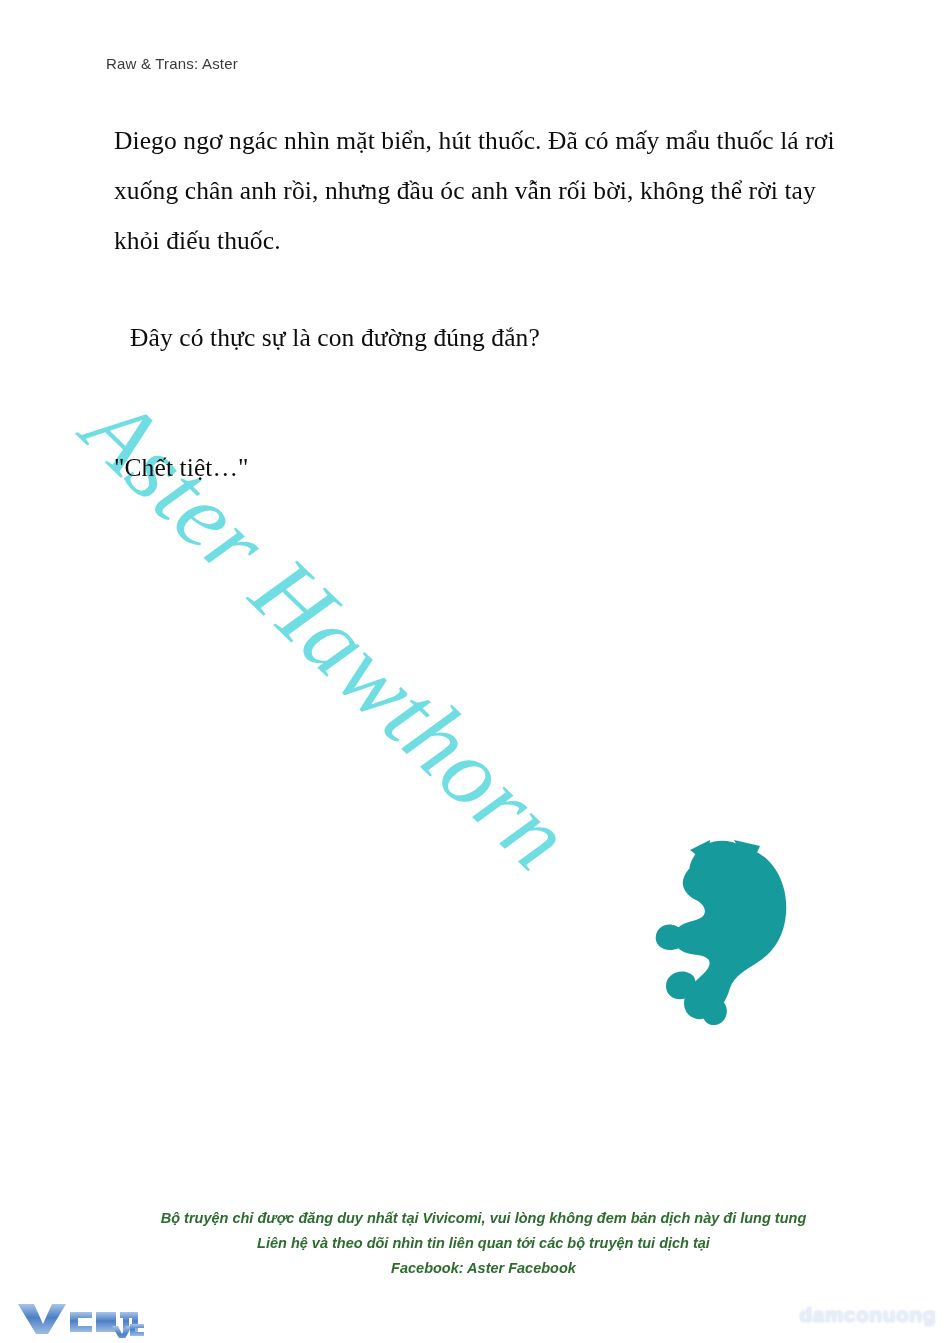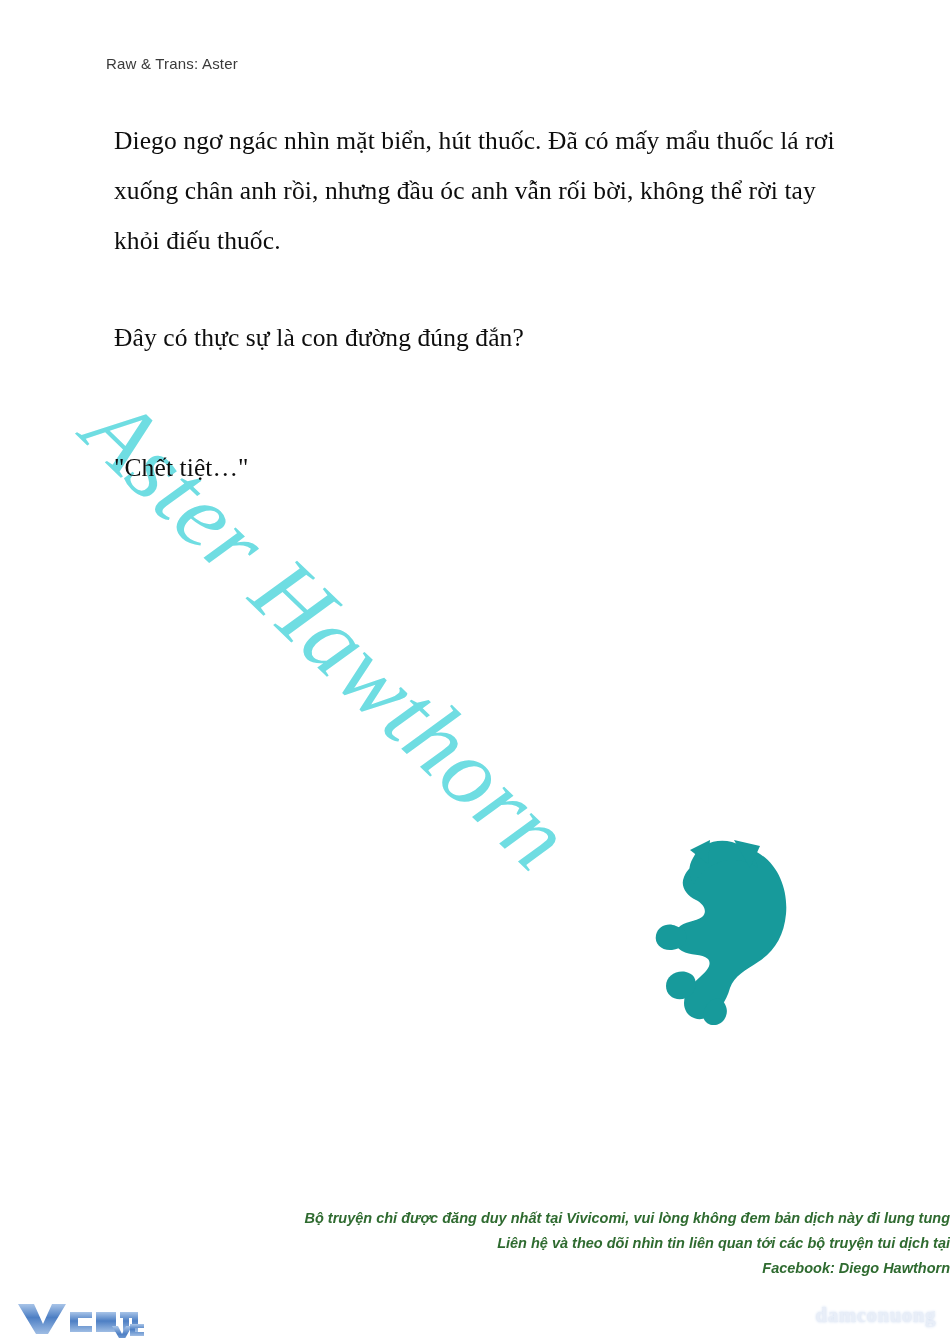--- a/index.html
+++ b/index.html
@@ -79,32 +79,32 @@
   }
   .para {
     font-family: "Liberation Serif", "DejaVu Serif", serif;
     font-size: 25.5px;
     line-height: 50px;
     color: #0d0d0d;
     text-align: left;
     margin: 0 0 47px 0;
     letter-spacing: 0.1px;
   }
-  .para.p2 { margin-bottom: 80px; }
+  .para.p2 { margin-bottom: 80px; margin-left: 16px; }
   .para.p3 { margin-bottom: 62px; }
   .para.p4 { margin-bottom: 60px; }
   .para.p5 { margin-bottom: 0; }
 
   
   .credit {
     position: absolute;
     left: 0;
     right: 0;
     top: 1206px;
-    text-align: right;
+    text-align: center;
     z-index: 4;
     padding-left: 17px;
   }
   .credit-line {
     font-family: "Liberation Sans", "DejaVu Sans", sans-serif;
     font-size: 14.5px;
     font-weight: bold;
     font-style: italic;
     color: #2f6b30;
     line-height: 25px;
@@ -125,21 +125,21 @@
     position: absolute;
     left: 12px;
     top: 6px;
     width: 140px;
     height: 42px;
   }
   .site-tag {
     position: absolute;
     right: 14px;
     top: 13px;
-    font-family: Liberation Serif, serif;
+    font-family: Liberation Sans, sans-serif;
     font-size: 21px;
     font-weight: bold;
     letter-spacing: 0.5px;
     color: #e8eef8;
     text-shadow: 0 0 3px #c9d8ef, 0 0 6px #ffffff;
   }
 </style>
 </head>
 <body>
 
@@ -183,21 +183,21 @@
 
   <div class="content">
     <p class="para p1">Diego ngơ ngác nhìn mặt biển, hút thuốc. Đã có mấy mẩu thuốc lá rơi xuống chân anh rồi, nhưng đầu óc anh vẫn rối bời, không thể rời tay khỏi điếu thuốc.</p>
     <p class="para p2">Đây có thực sự là con đường đúng đắn?</p>
     <p class="para p5">"Chết tiệt…"</p>
   </div>
 
   <div class="credit">
     <div class="credit-line">Bộ truyện chỉ được đăng duy nhất tại Vivicomi, vui lòng không đem bản dịch này đi lung tung</div>
     <div class="credit-line">Liên hệ và theo dõi nhìn tin liên quan tới các bộ truyện tui dịch tại</div>
-    <div class="credit-line">Facebook: Diego Hawthorn</div>
+    <div class="credit-line">Facebook: Aster Facebook</div>
   </div>
 
   <div class="bottom-bar">
     <div class="brand-logo">
       <svg viewBox="0 0 140 42" width="140" height="42" aria-hidden="true">
         <defs>
           <linearGradient id="vg" x1="0" y1="0" x2="0" y2="1">
             <stop offset="0%" stop-color="#a8c4e8"></stop>
             <stop offset="45%" stop-color="#4d7fc4"></stop>
             <stop offset="100%" stop-color="#9fbde4"></stop>

